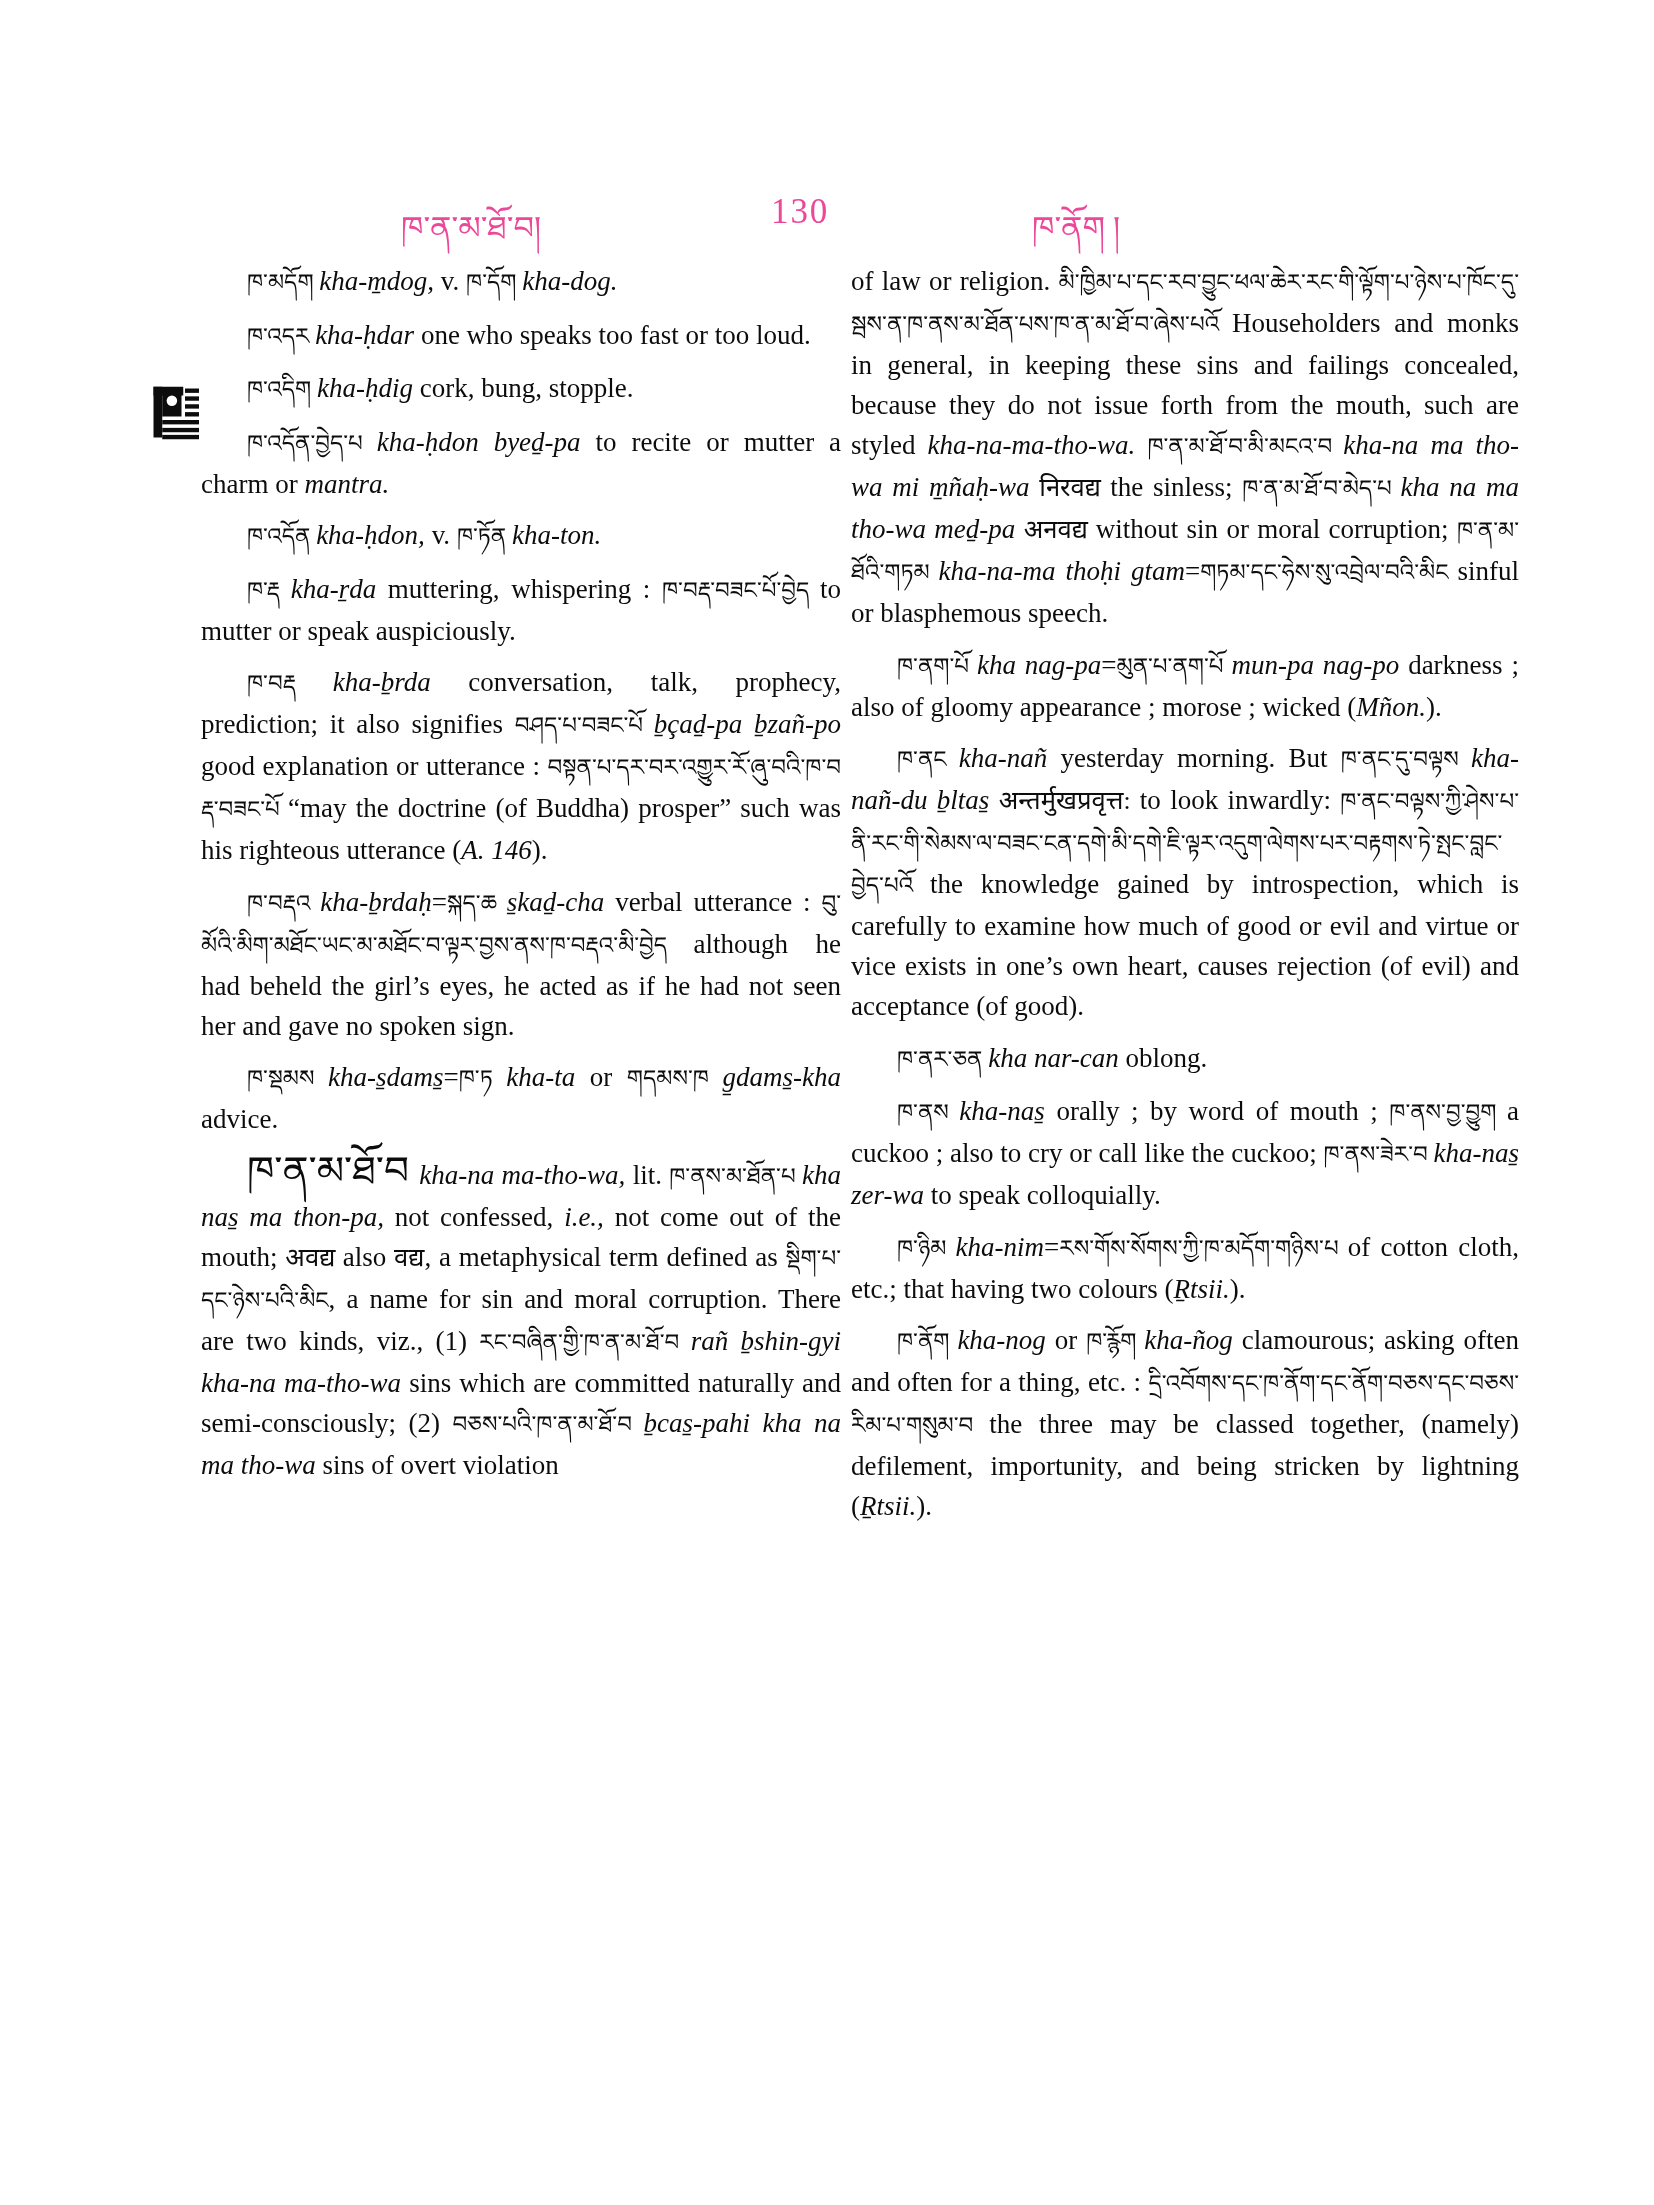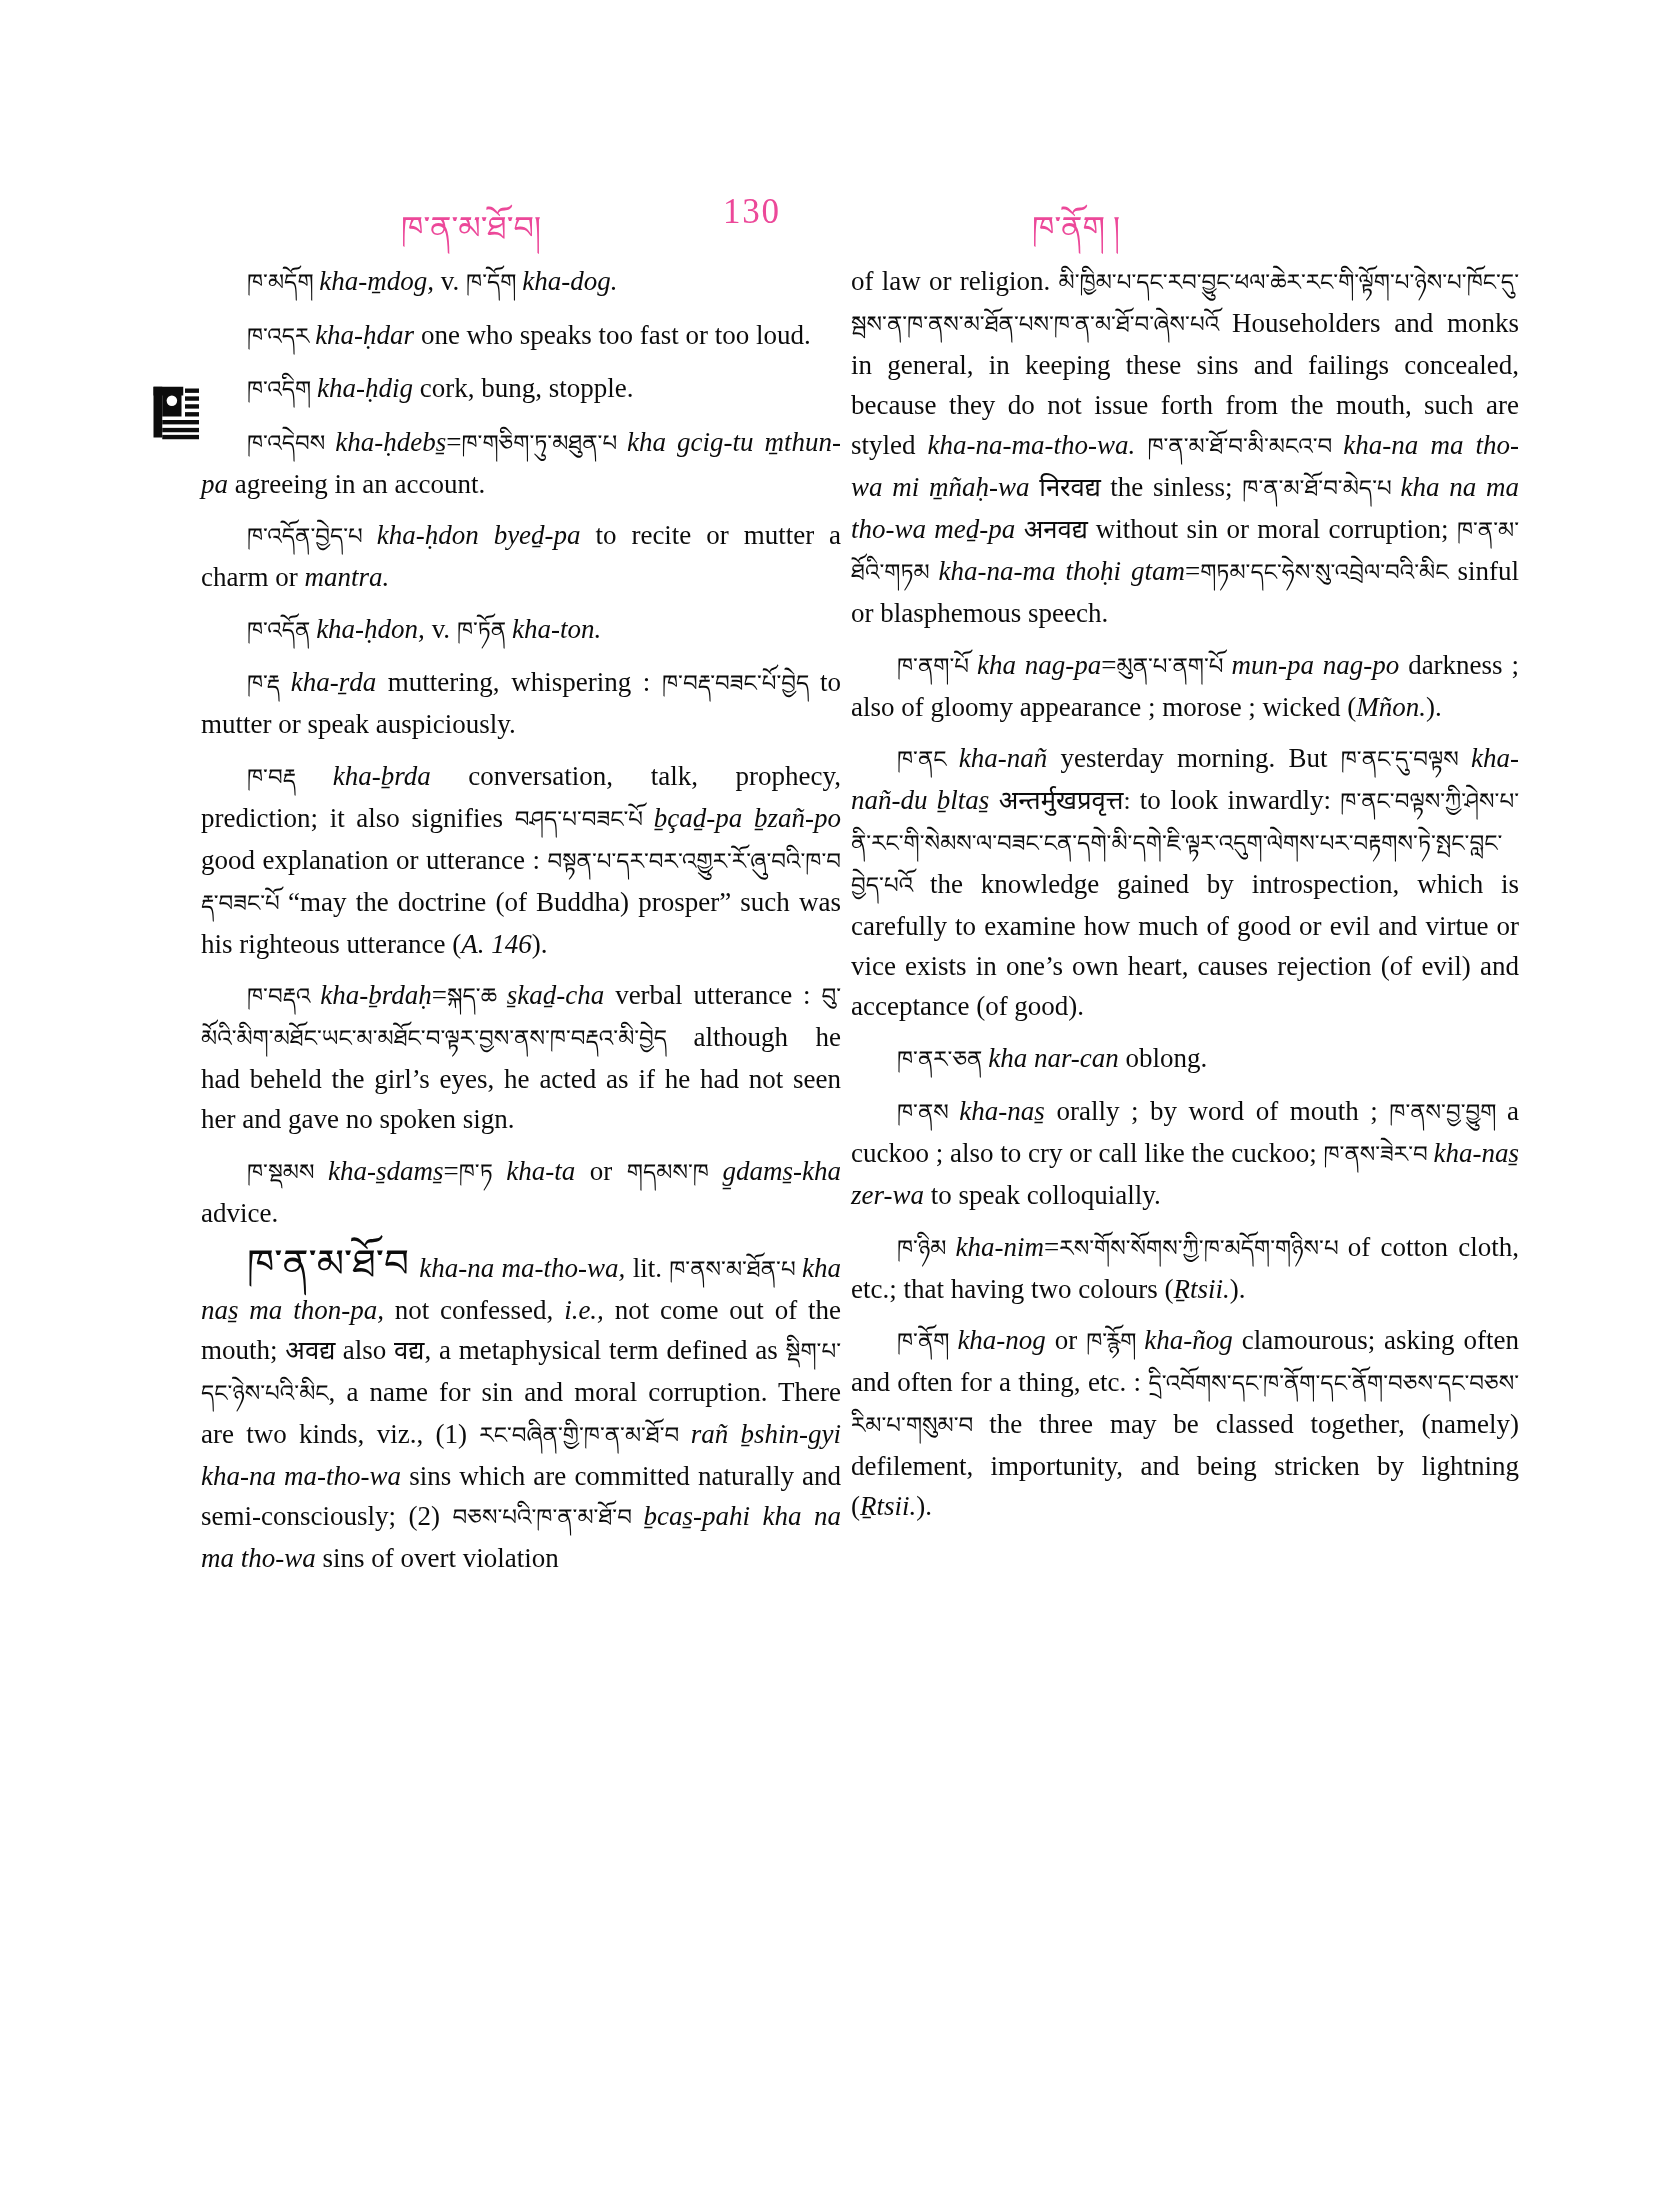--- a/index.html
+++ b/index.html
@@ -6,21 +6,21 @@
   body{
     width:1654px;height:2206px;position:relative;
     background:#ffffff;color:#111;
     font-family:"Liberation Serif","DejaVu Serif",serif;
     overflow:hidden;
   }
   .page{position:absolute;inset:0;}
   
   .hdr{position:absolute;top:192px;font-size:32px;white-space:nowrap;color:#ec4899;}
   .hdr-left{left:401px;}
-  .hdr-num{left:723px;width:106px;text-align:left;font-size:35px;letter-spacing:1.8px;}
+  .hdr-num{left:723px;width:106px;text-align:right;font-size:35px;letter-spacing:1.8px;}
   .hdr-right{left:1032px;}
   
   .stamp{position:absolute;left:148px;top:385px;width:53px;height:56px;}
   
   .col{position:absolute;top:261px;text-align:justify;font-size:27px;line-height:40px;color:#0c0c0c;}
   .col-left{left:201px;width:640px;}
   .col-right{left:851px;width:668px;}
   .entry{margin:0 0 11.5px 0;}
   .entry.indent{text-indent:46px;}
   .seg-tib{font-size:23px;letter-spacing:0;overflow-wrap:anywhere;word-break:break-all;}
@@ -51,21 +51,20 @@
       <rect x="16" y="40" width="42" height="5" fill="#0c0c0c"></rect>
       <rect x="16" y="49" width="42" height="5" fill="#0c0c0c"></rect>
       <rect x="16" y="57" width="42" height="5" fill="#0c0c0c"></rect>
     </svg>
   </div>
 
   <div class="col col-left">
       <p class="entry indent"><span class="seg-tib">ཁ་མདོག </span><span class="seg-i">kha-m̱dog, </span><span class="seg-r">v. </span><span class="seg-tib">ཁ་དོག </span><span class="seg-i">kha-dog.</span></p>
       <p class="entry indent"><span class="seg-tib">ཁ་འདར </span><span class="seg-i">kha-ḥdar </span><span class="seg-r">one who speaks too fast or too loud.</span></p>
       <p class="entry indent"><span class="seg-tib">ཁ་འདིག </span><span class="seg-i">kha-ḥdig </span><span class="seg-r">cork, bung, stopple.</span></p>
-      <p class="entry indent"><span class="seg-tib">ཁ་འདེབས </span><span class="seg-i">kha-ḥdebs̱</span><span class="seg-r">=</span><span class="seg-tib">ཁ་གཅིག་ཏུ་མཐུན་པ </span><span class="seg-i">kha gcig-tu m̱thun-pa </span><span class="seg-r">agreeing in an account.</span></p>
       <p class="entry indent"><span class="seg-tib">ཁ་འདོན་བྱེད་པ </span><span class="seg-i">kha-ḥdon byeḏ-pa </span><span class="seg-r">to recite or mutter a charm or </span><span class="seg-i">mantra.</span></p>
       <p class="entry indent"><span class="seg-tib">ཁ་འདོན </span><span class="seg-i">kha-ḥdon, </span><span class="seg-r">v. </span><span class="seg-tib">ཁ་ཏོན </span><span class="seg-i">kha-ton.</span></p>
       <p class="entry indent"><span class="seg-tib">ཁ་རྡ </span><span class="seg-i">kha-ṟda </span><span class="seg-r">muttering, whispering : </span><span class="seg-tib">ཁ་བརྡ་བཟང་པོ་བྱེད </span><span class="seg-r">to mutter or speak auspiciously.</span></p>
       <p class="entry indent"><span class="seg-tib">ཁ་བརྡ </span><span class="seg-i">kha-ḇrda </span><span class="seg-r">conversation, talk, prophecy, prediction; it also signifies </span><span class="seg-tib">བཤད་པ་བཟང་པོ </span><span class="seg-i">ḇçaḏ-pa ḇzañ-po </span><span class="seg-r">good explanation or utterance : </span><span class="seg-tib">བསྟན་པ་དར་བར་འགྱུར་རོ་ཞུ་བའི་ཁ་བརྡ་བཟང་པོ </span><span class="seg-r">“may the doctrine (of Buddha) prosper” such was his righteous utterance (</span><span class="seg-i">A. 146</span><span class="seg-r">).</span></p>
       <p class="entry indent"><span class="seg-tib">ཁ་བརྡའ </span><span class="seg-i">kha-ḇrdaḥ</span><span class="seg-r">=</span><span class="seg-tib">སྐད་ཆ </span><span class="seg-i">s̱kaḏ-cha </span><span class="seg-r">verbal utterance : </span><span class="seg-tib">བུ་མོའི་མིག་མཐོང་ཡང་མ་མཐོང་བ་ལྟར་བྱས་ནས་ཁ་བརྡའ་མི་བྱེད </span><span class="seg-r">although he had beheld the girl’s eyes, he acted as if he had not seen her and gave no spoken sign.</span></p>
       <p class="entry indent"><span class="seg-tib">ཁ་སྡམས </span><span class="seg-i">kha-s̱dams̱</span><span class="seg-r">=</span><span class="seg-tib">ཁ་ཏ </span><span class="seg-i">kha-ta </span><span class="seg-r">or </span><span class="seg-tib">གདམས་ཁ </span><span class="seg-i">g̱dams̱-kha </span><span class="seg-r">advice.</span></p>
       <p class="entry indent"><span class="seg-tiblg">ཁ་ན་མ་ཐོ་བ </span><span class="seg-i">kha-na ma-tho-wa, </span><span class="seg-r">lit. </span><span class="seg-tib">ཁ་ནས་མ་ཐོན་པ </span><span class="seg-i">kha nas̱ ma thon-pa, </span><span class="seg-r">not confessed, </span><span class="seg-i">i.e., </span><span class="seg-r">not come out of the mouth; </span><span class="seg-dev">अवद्य </span><span class="seg-r">also </span><span class="seg-dev">वद्य</span><span class="seg-r">, a metaphysical term defined as </span><span class="seg-tib">སྡིག་པ་དང་ཉེས་པའི་མིང</span><span class="seg-r">, a name for sin and moral corruption. There are two kinds, viz., (1) </span><span class="seg-tib">རང་བཞིན་གྱི་ཁ་ན་མ་ཐོ་བ </span><span class="seg-i">rañ ḇshin-gyi kha-na ma-tho-wa </span><span class="seg-r">sins which are committed naturally and semi-consciously; (2) </span><span class="seg-tib">བཅས་པའི་ཁ་ན་མ་ཐོ་བ </span><span class="seg-i">ḇcas̱-pahi kha na ma tho-wa </span><span class="seg-r">sins of overt violation</span></p>
     </div>
   <div class="col col-right">
       <p class="entry"><span class="seg-r">of law or religion. </span><span class="seg-tib">མི་ཁྱིམ་པ་དང་རབ་བྱུང་ཕལ་ཆེར་རང་གི་ལྟོག་པ་ཉེས་པ་ཁོང་དུ་སྦས་ན་ཁ་ནས་མ་ཐོན་པས་ཁ་ན་མ་ཐོ་བ་ཞེས་པའོ </span><span class="seg-r">Householders and monks in general, in keeping these sins and failings concealed, because they do not issue forth from the mouth, such are styled </span><span class="seg-i">kha-na-ma-tho-wa. </span><span class="seg-tib">ཁ་ན་མ་ཐོ་བ་མི་མངའ་བ </span><span class="seg-i">kha-na ma tho-wa mi m̱ñaḥ-wa </span><span class="seg-dev">निरवद्य </span><span class="seg-r">the sinless; </span><span class="seg-tib">ཁ་ན་མ་ཐོ་བ་མེད་པ </span><span class="seg-i">kha na ma tho-wa meḏ-pa </span><span class="seg-dev">अनवद्य </span><span class="seg-r">without sin or moral corruption; </span><span class="seg-tib">ཁ་ན་མ་ཐོའི་གཏམ </span><span class="seg-i">kha-na-ma thoḥi gtam</span><span class="seg-r">=</span><span class="seg-tib">གཏམ་དང་ཧེས་སུ་འབྲེལ་བའི་མིང </span><span class="seg-r">sinful or blasphemous speech.</span></p>

